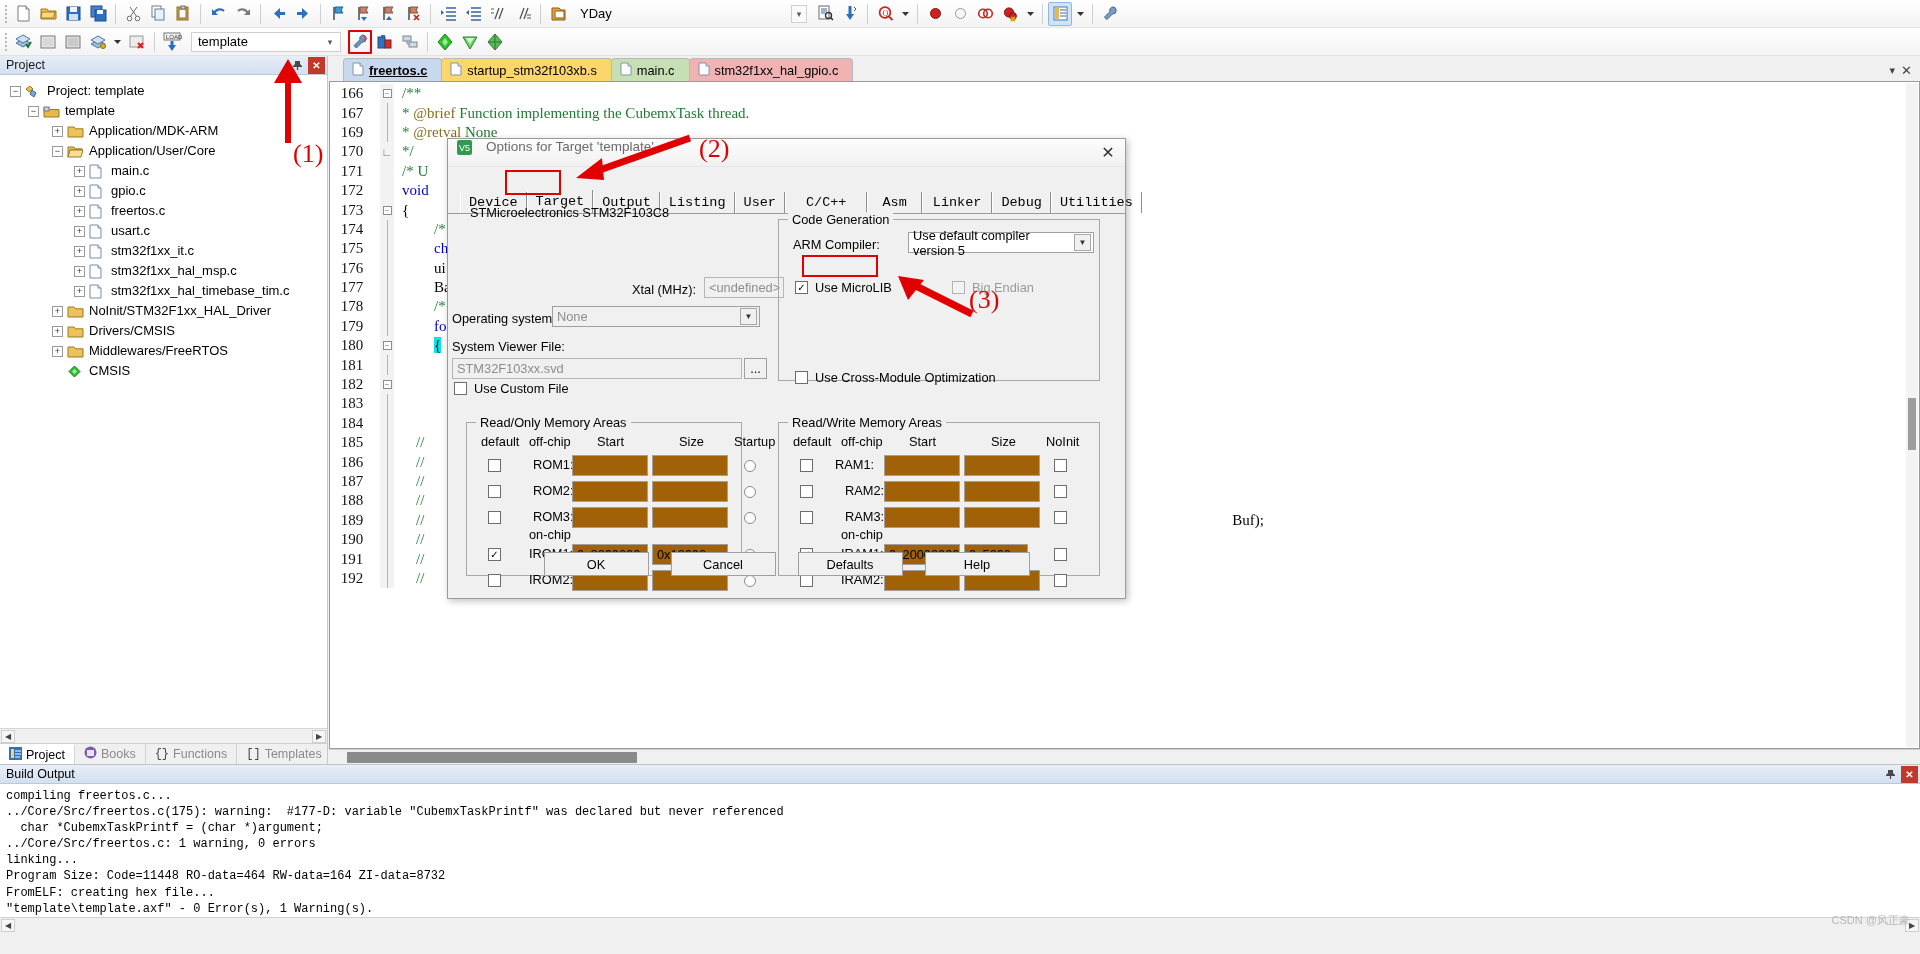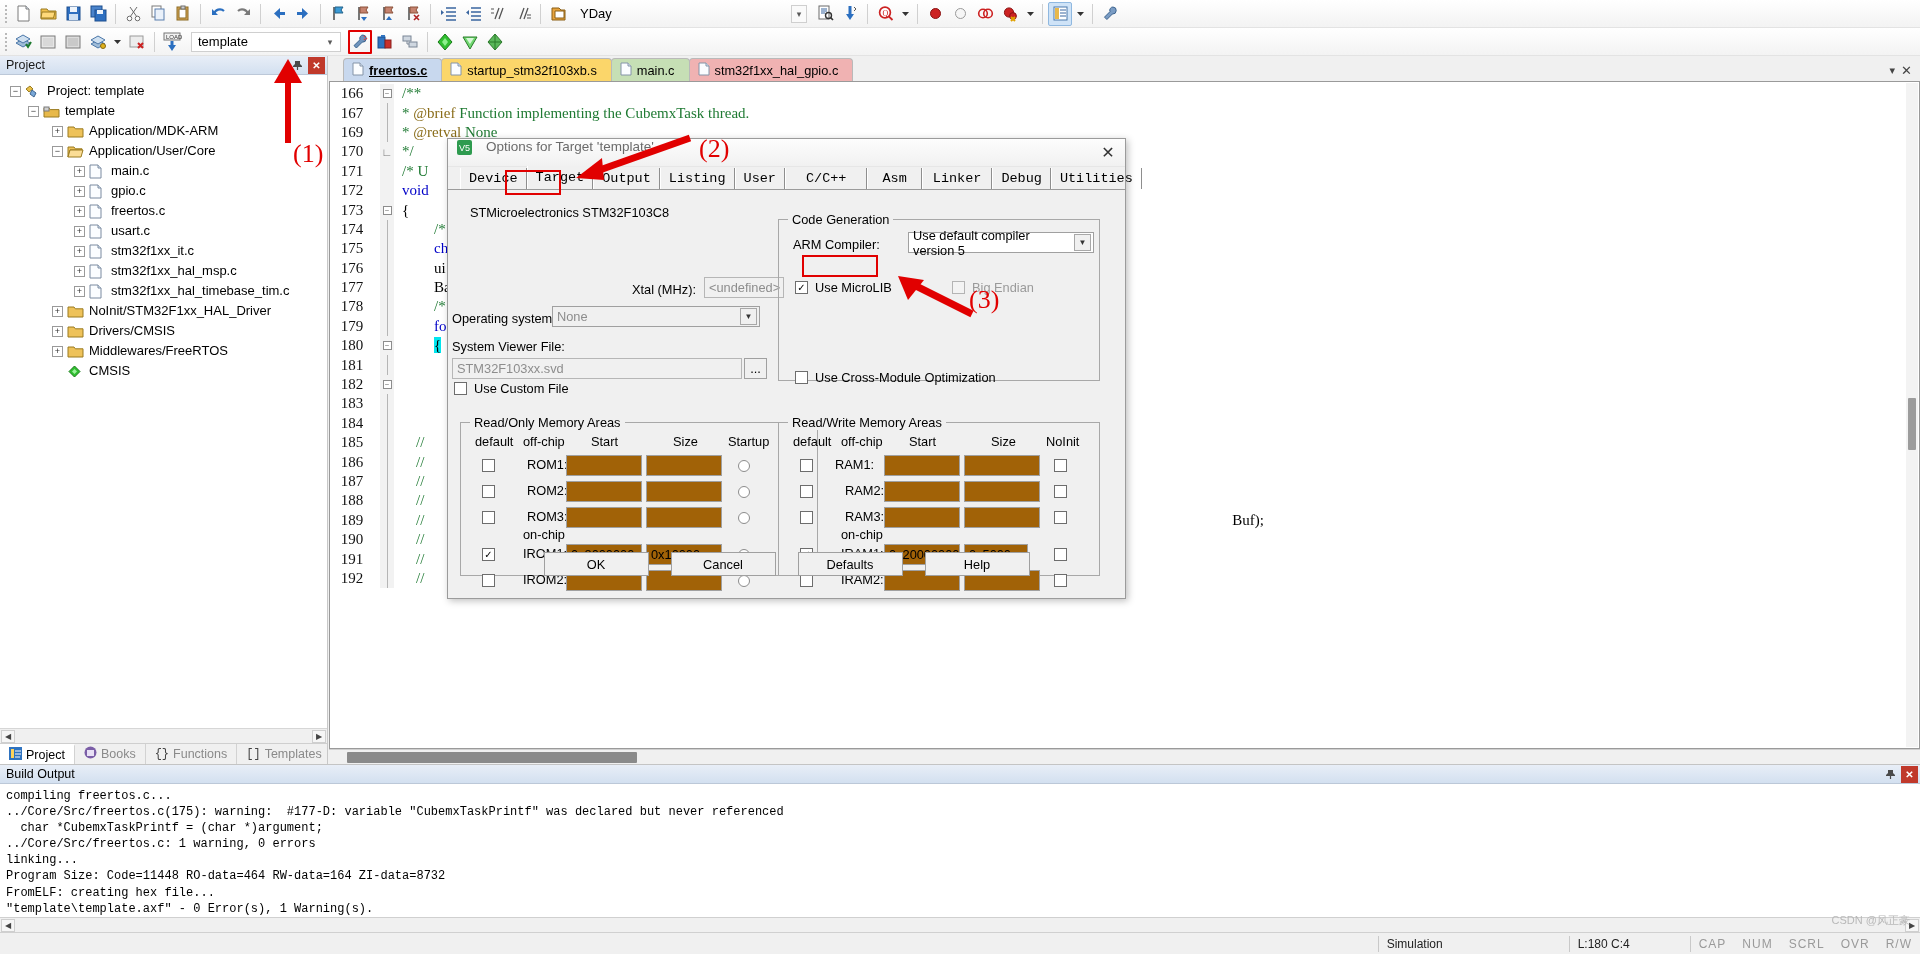--- a/index.html
+++ b/index.html
@@ -202,21 +202,21 @@
   .dlg-title {
     height:28px; background:linear-gradient(#fdfdfd,#f1f1f1);
     display:flex; align-items:flex-start; padding-left:8px; gap:13px;
     border-bottom:1px solid #e6e6e6;
   }
   .dlg-title .t { font-size:13.5px; color:#6b6b6b; flex:1; }
   .dlg-close { width:34px; height:27px; display:flex; align-items:center; justify-content:center;
      font-size:16px; color:#333; }
   .tabs {
     display:flex; align-items:flex-end; height:23px; padding-left:12px;
-    border-bottom:1px solid #9b9b9b; position:relative;
+    border-bottom:1px solid #9b9b9b; position:relative;margin-top:24px;
   }
   .dtab {
     font-family:"Liberation Mono", monospace; font-size:13.5px;
     height:21px; line-height:21px; padding:0 8px;
     border-left:1px solid #fff; border-right:1px solid #8e8e8e;
     color:#000; background:transparent;
   }
   .dtab.active { background:#f0f0f0; height:23px; line-height:23px; border-right:1px solid #8e8e8e;}
   .dlg-body { position:absolute; left:0; right:0; top:52px; bottom:44px; padding:6px 12px 0 14px; }
 
@@ -1032,33 +1032,20 @@
 <span>FromELF: creating hex file...</span>
 <span>"template\template.axf" - 0 Error(s), 1 Warning(s).</span>
 </div>
     <div class="build-scroll">
       <div class="arrowbtn">◀</div>
       <div style="flex:1"></div>
       <div class="arrowbtn">▶</div>
     </div>
   </div>
 
-  <div class="status">
-    <div class="seg flex"></div>
-    <div class="div"></div>
-    <div class="seg" style="width:190px;">Simulation</div>
-    <div class="div"></div>
-    <div class="seg" style="width:120px;">L:180 C:4</div>
-    <div class="div"></div>
-    <div class="seg caps">CAP</div>
-    <div class="seg caps">NUM</div>
-    <div class="seg caps">SCRL</div>
-    <div class="seg caps">OVR</div>
-    <div class="seg caps">R/W</div>
-  </div>
 
   <div class="dlg">
     <div class="dlg-title">
       <span>
         <svg width="17" height="17" viewBox="0 0 17 17">
             <rect x="1" y="1" width="15" height="15" rx="2" fill="#2e9b4f"></rect>
             <text x="3" y="12" font-size="9" fill="#fff" font-family="sans-serif">V5</text>
           </svg>
       </span>
       <span class="t">Options for Target 'template'</span>
@@ -1118,21 +1105,21 @@
           <span class="cbx dis"></span>
           <span class="lbl-dim">Big Endian</span>
         </div>
 
         <div style="position:absolute; left:16px; top:150px; display:flex; align-items:center; gap:7px;">
           <span class="cbx"></span>
           <span class="lbl">Use Cross-Module Optimization</span>
         </div>
       </div>
 
-      <div class="grp" style="left:12px; top:231px; width:358px; height:154px;">
+      <div class="grp" style="left:18px; top:231px; width:276px; height:154px;">
         <div class="legend">Read/Only Memory Areas</div>
 
         <div class="lbl" style="position:absolute;left:14px;top:11px;">default</div>
         <div class="lbl" style="position:absolute;left:62px;top:11px;">off-chip</div>
         <div class="lbl" style="position:absolute;left:130px;top:11px;">Start</div>
         <div class="lbl" style="position:absolute;left:212px;top:11px;">Size</div>
         <div class="lbl" style="position:absolute;left:267px;top:11px;">Startup</div>
 
         <div style="position:absolute;left:0;top:32px;width:100%;height:23px;">
           <span class="cbx" style="position:absolute;left:21px;top:4px;"></span>

